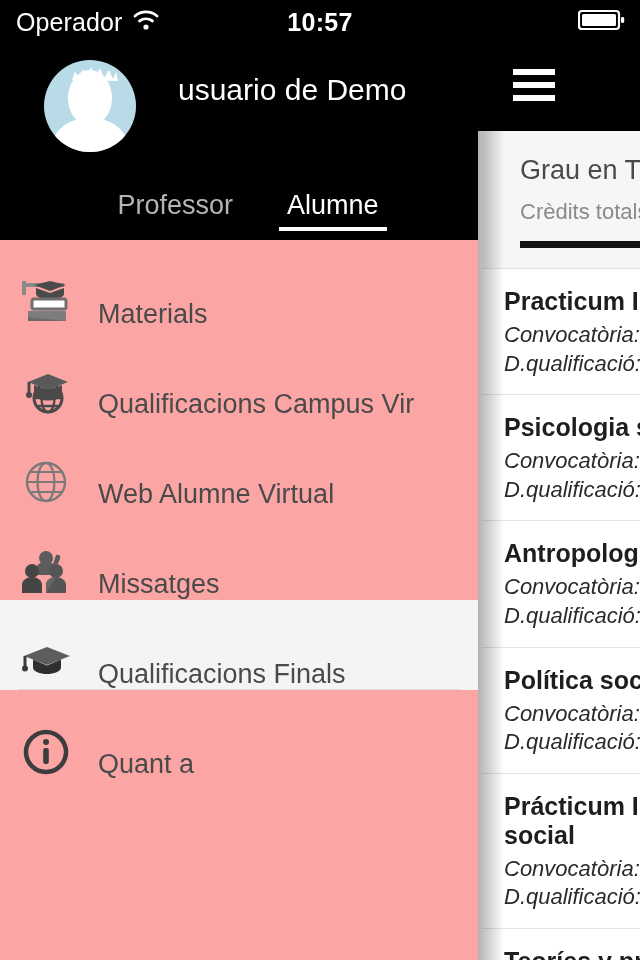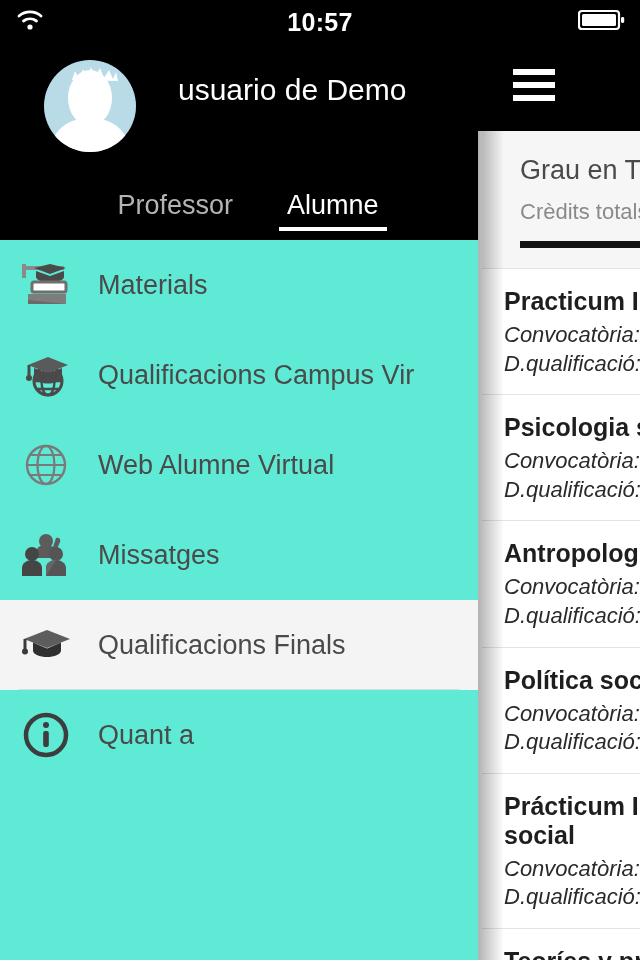--- a/index.html
+++ b/index.html
@@ -74,21 +74,21 @@
     margin-bottom:5px;
   }
   .grade-meta {
     font-size:22px; font-style:italic; color:#2a2a2a;
     line-height:1.30;
   }
 
   
   .drawer {
     position:absolute; top:0; left:0; width:478px; height:960px;
-    background:#5eead4;
+    background:#fca5a5;
   }
   .drawer-shadow {
     position:absolute; top:0; left:478px; width:26px; height:960px;
     background:linear-gradient(to right, rgba(0,0,0,0.30), rgba(0,0,0,0));
     pointer-events:none;
   }
   .drawer-header {
     position:absolute; top:0; left:0; width:478px; height:240px;
     background:#000;
   }
@@ -115,21 +115,21 @@
   .tab.active { color:#ffffff; }
   .tab.active::after {
     content:""; position:absolute; left:0; bottom:0;
     width:100%; height:4px; background:#fff;
   }
 
   .menu { position:absolute; top:240px; left:0; width:478px; }
   .menu-item {
     position:relative;
     height:90px;
-    display:flex; align-items:center;
+    display:flex; align-items:flex-end;
     padding-left:18px;
   }
   .menu-item.selected { background:#f4f4f4; }
   .menu-item.divider-below::after {
     content:""; position:absolute; left:18px; bottom:0;
     width:442px; height:1px; background:#dcdcdc;
   }
   .menu-icon {
     width:56px; height:56px;
     display:flex; align-items:center; justify-content:center;
@@ -306,20 +306,21 @@
       </div>
 
 
     </div>
   </div>
 
   <div class="drawer-shadow"></div>
 
   <div class="statusbar">
     <div class="sb-left">
+      <span class="sb-carrier">Operador</span>
       <span>
         <svg width="28" height="22" viewBox="0 0 28 22">
           <path d="M3 7 A17 17 0 0 1 25 7" fill="none" stroke="#fff" stroke-width="2.8" stroke-linecap="round"></path>
           <path d="M7.5 12 A11 11 0 0 1 20.5 12" fill="none" stroke="#fff" stroke-width="2.8" stroke-linecap="round"></path>
           <circle cx="14" cy="18" r="2.6" fill="#fff"></circle>
         </svg>
       </span>
     </div>
     <div class="sb-time">10:57</div>
     <div class="sb-right">

